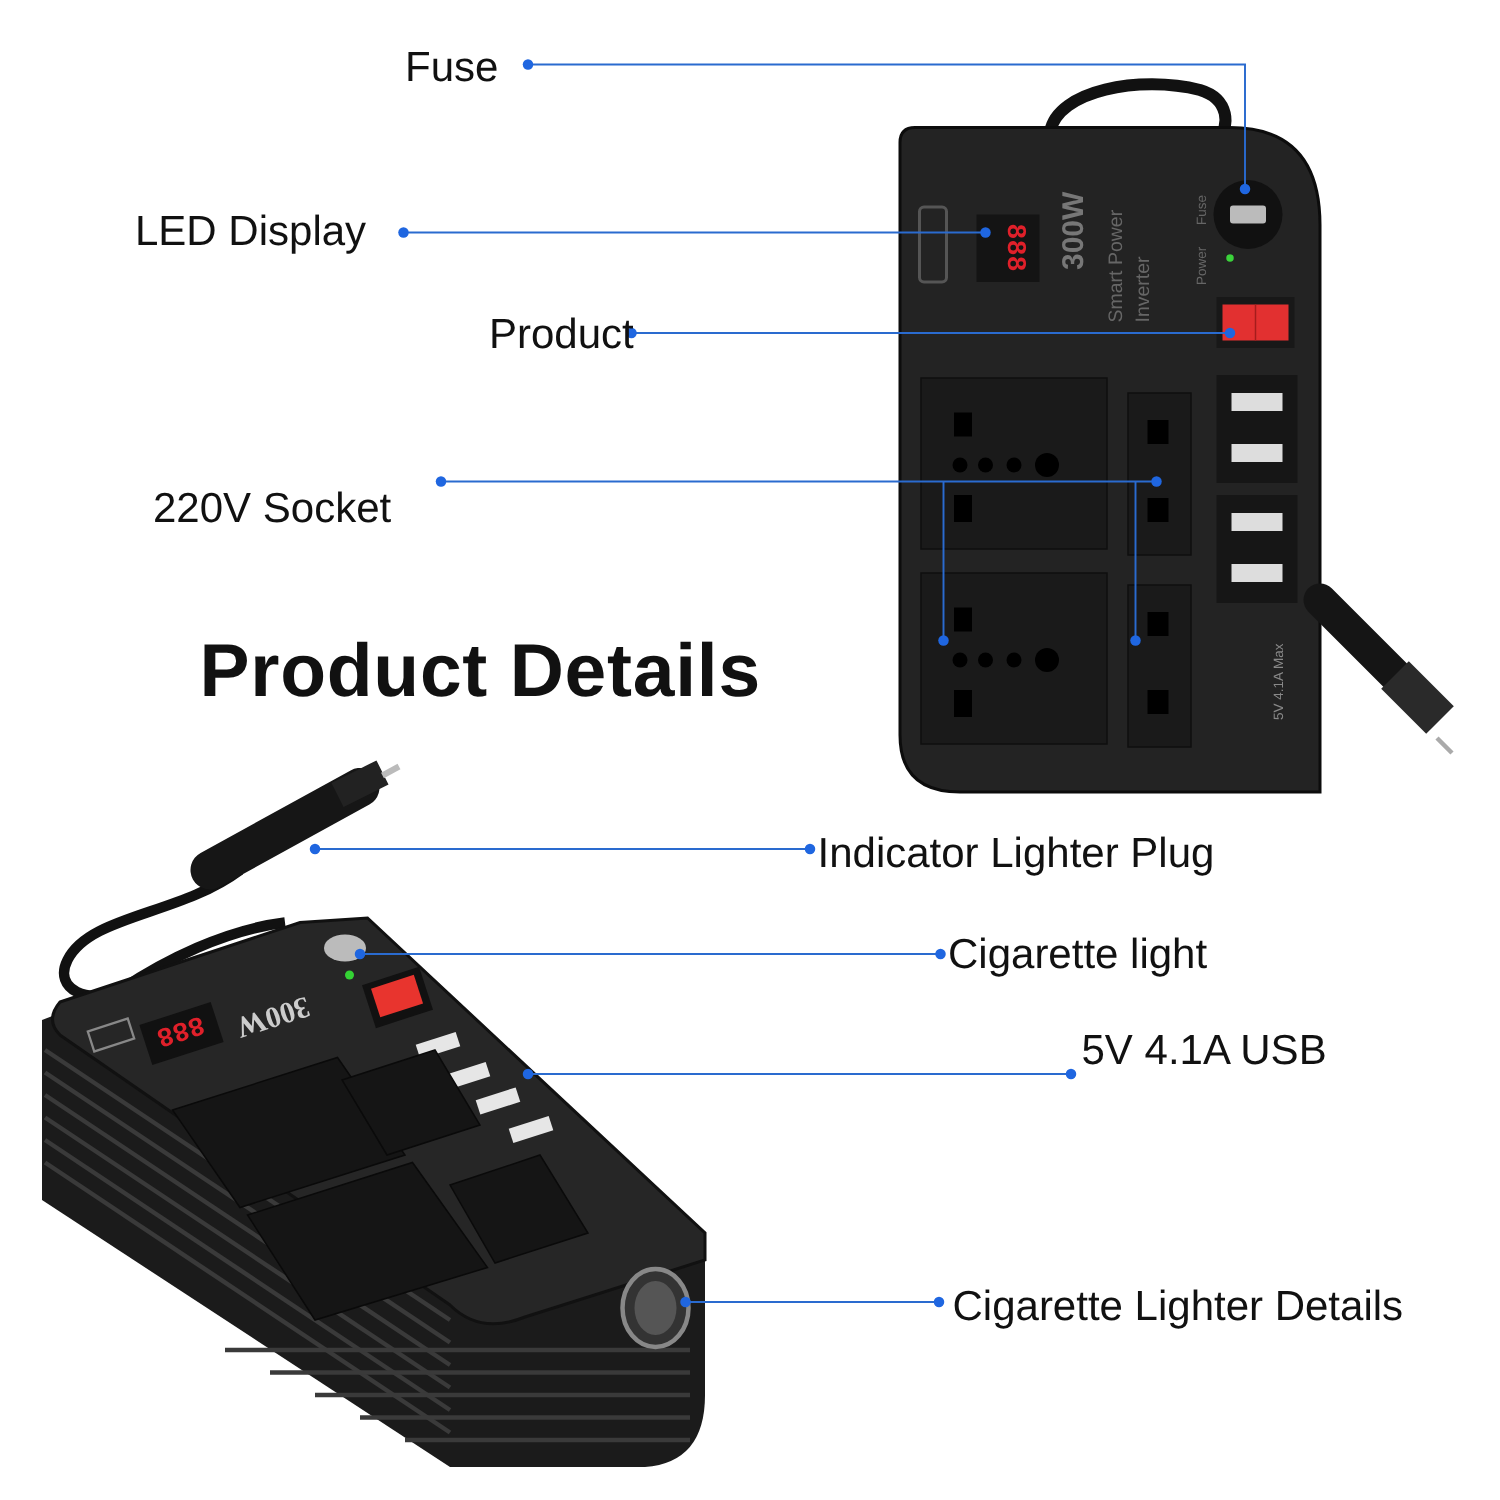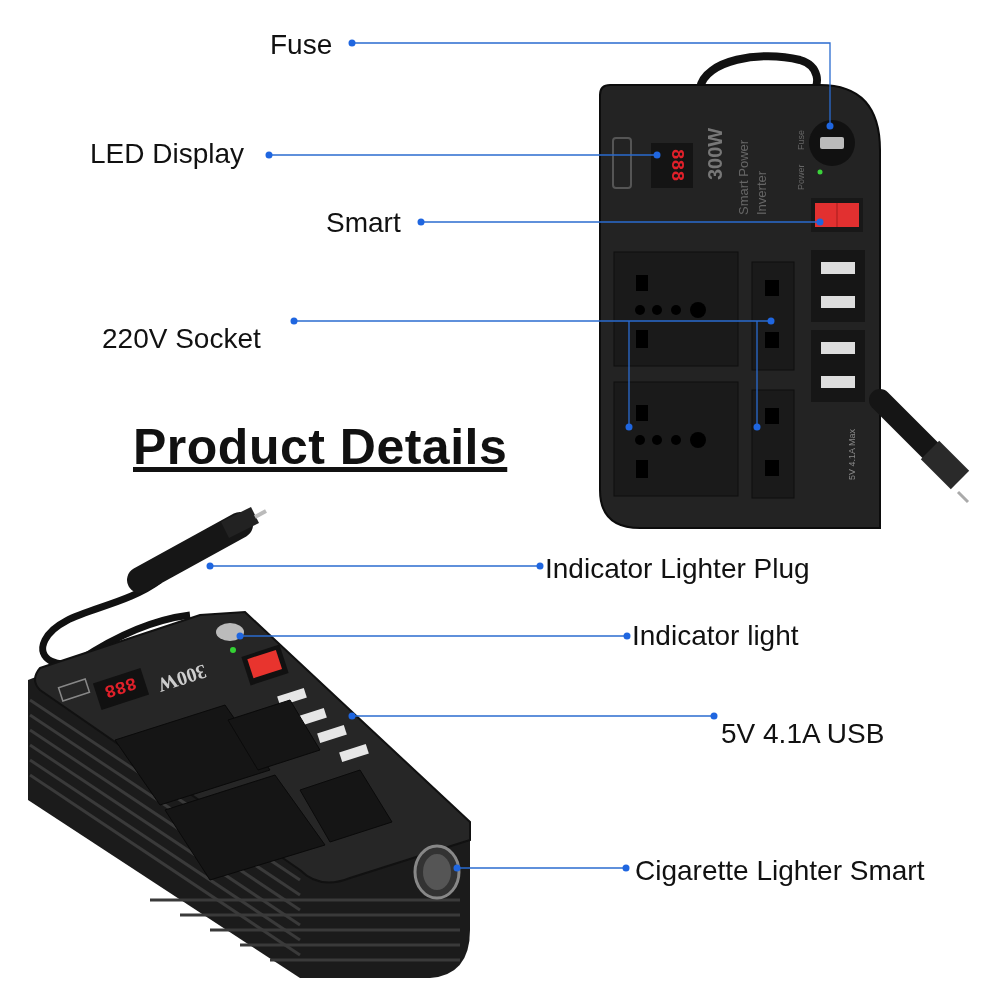--- a/index.html
+++ b/index.html
@@ -1,18 +1,18 @@
 <!DOCTYPE html>
 <html><head>
 <meta charset="utf-8">
 <style>
   html,body{margin:0;padding:0;background:#fff;}
   body{width:1000px;height:1000px;position:relative;overflow:hidden;font-family:"Liberation Sans",sans-serif;color:#111;}
   .label{position:absolute;font-size:28px;line-height:1;color:#111;white-space:nowrap;}
-  .title{position:absolute;left:133px;top:418px;font-size:50px;font-weight:bold;letter-spacing:0.5px;color:#111;text-decoration:underline;}
+  .title{position:absolute;left:133px;top:418px;font-size:50px;font-weight:bold;letter-spacing:0.5px;color:#111;}
   svg{position:absolute;left:0;top:0;}
 </style>
 </head>
 <body>
 
 <svg width="1000" height="1000" viewBox="0 0 1000 1000">
 
   <g>
 
     <path d="M700 88 C705 60,760 50,800 60 C820 66,820 85,812 92" fill="none" stroke="#111" stroke-width="8"></path>
@@ -171,21 +171,21 @@
       <circle cx="627" cy="636" r="3.5"></circle>
     <circle cx="352" cy="716" r="3.5"></circle>
       <circle cx="714" cy="716" r="3.5"></circle>
     <circle cx="457" cy="868" r="3.5"></circle>
       <circle cx="626" cy="868" r="3.5"></circle>
   </g>
 </svg>
 
 <div class="label" style="left:270px;top:31px;">Fuse</div>
 <div class="label" style="left:90px;top:140px;">LED Display</div>
-<div class="label" style="left:326px;top:209px;">Smart</div>
+<div class="label" style="left:326px;top:209px;">Product</div>
 <div class="label" style="left:102px;top:325px;">220V Socket</div>
 
 <div class="title">Product Details</div>
 
 <div class="label" style="left:545px;top:555px;">Indicator Lighter Plug</div>
-<div class="label" style="left:632px;top:622px;">Indicator light</div>
-<div class="label" style="left:721px;top:720px;">5V 4.1A USB</div>
-<div class="label" style="left:635px;top:857px;">Cigarette Lighter Smart</div>
+<div class="label" style="left:632px;top:622px;">Cigarette light</div>
+<div class="label" style="left:721px;top:686px;">5V 4.1A USB</div>
+<div class="label" style="left:635px;top:857px;">Cigarette Lighter Details</div>
 
 </body></html>

